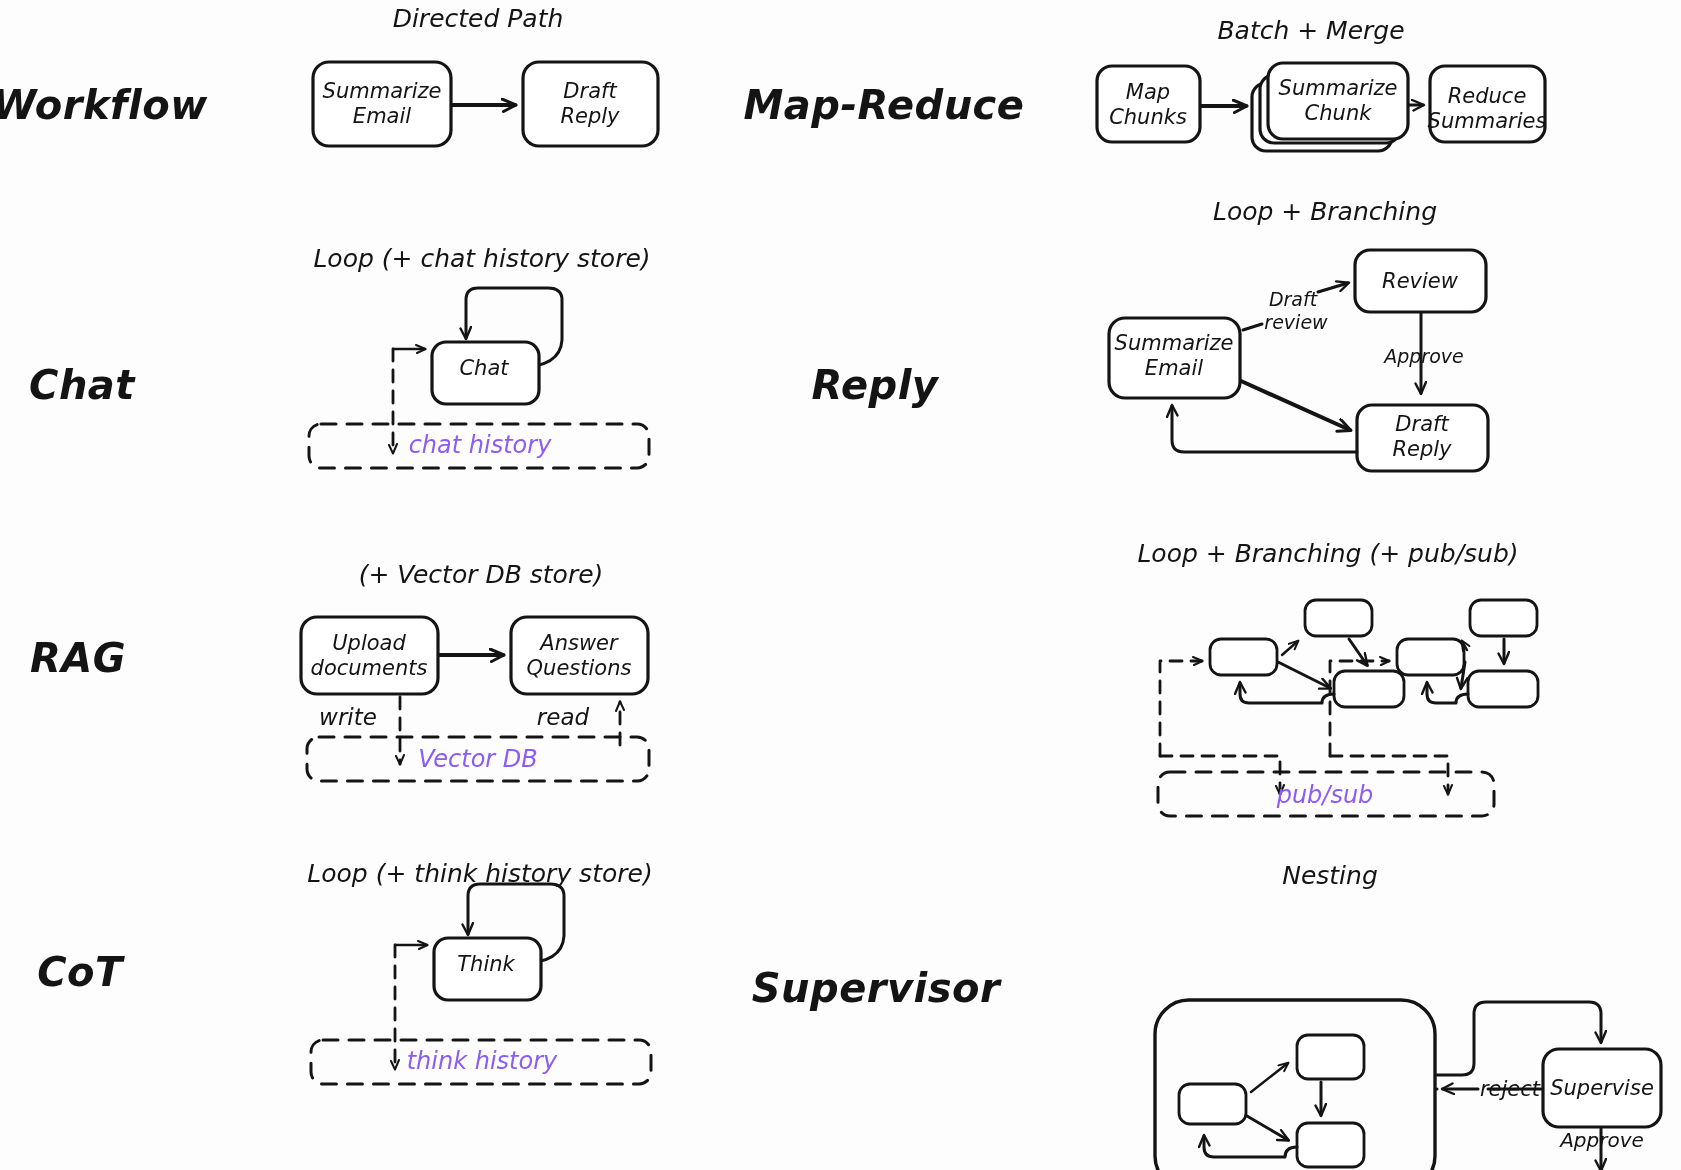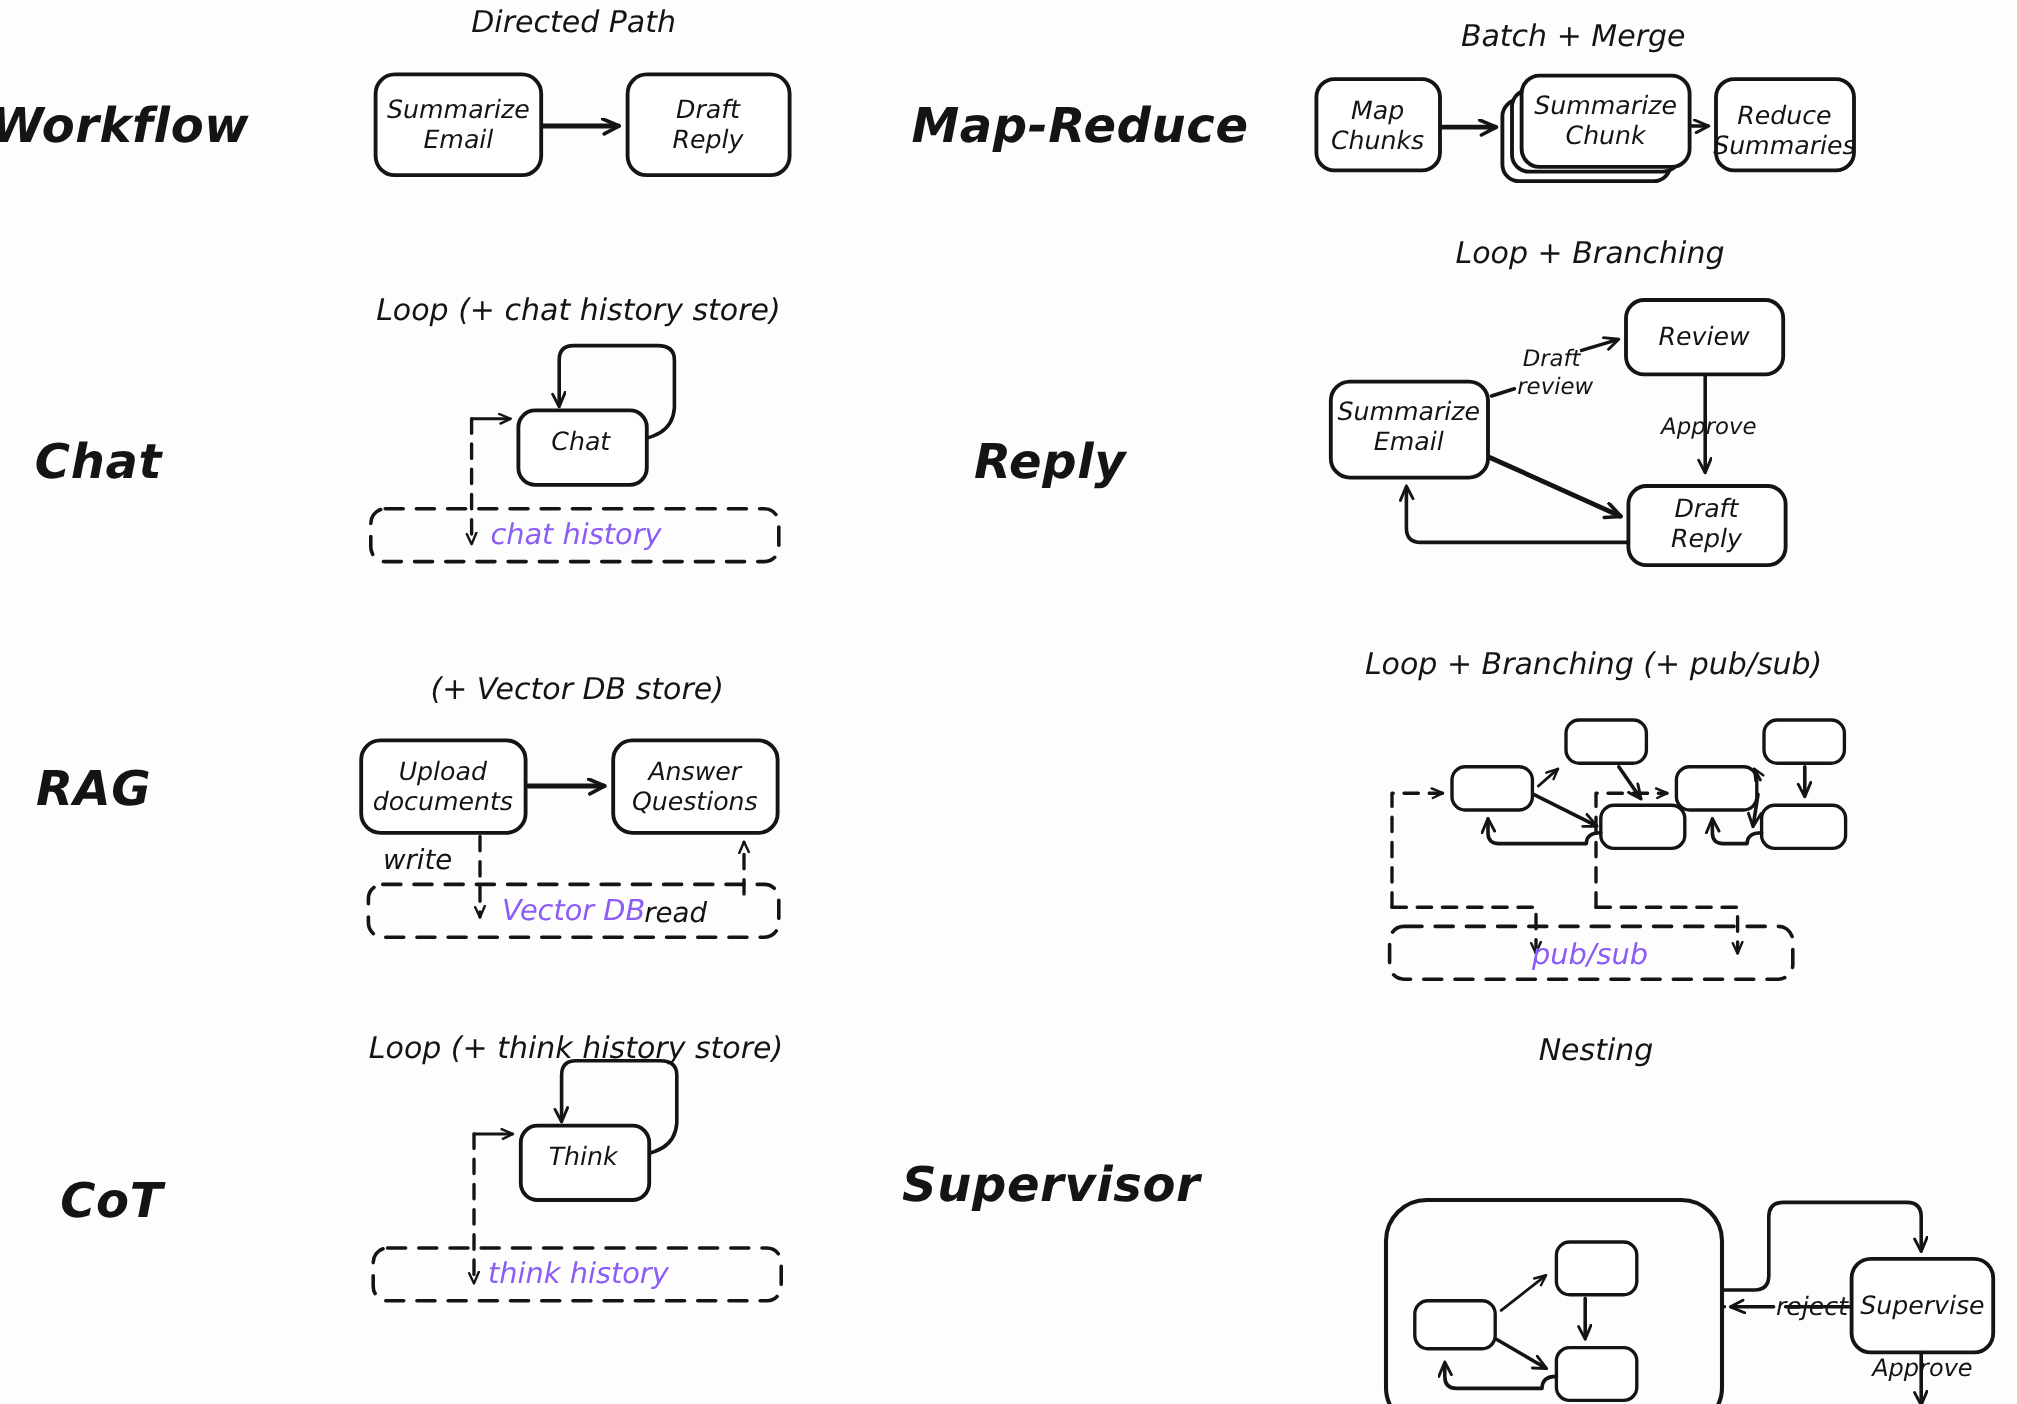--- a/index.html
+++ b/index.html
@@ -160,25 +160,25 @@
       <rect class="bx" x="1543" y="1049" width="118" height="78" rx="16"></rect>
 
       <path class="e" d="M1541 1089 L1488 1089"></path>
       <path class="e" d="M1437 1089 L1437 1089 M1478 1089 L1443 1089" marker-end="url(#ah)"></path>
 
       <path class="e" d="M1601 1128 L1601 1170" marker-end="url(#ah)"></path>
     </g>
   </svg>
 
   <div class="rowlabel" style="left:100px;top:105px;">Workflow</div>
-  <div class="rowlabel" style="left:884px;top:105px;margin-left:16px;">Map-Reduce</div>
+  <div class="rowlabel" style="left:884px;top:105px;">Map-Reduce</div>
   <div class="rowlabel" style="left:82px;top:385px;">Chat</div>
   <div class="rowlabel" style="left:875px;top:385px;">Reply</div>
   <div class="rowlabel" style="left:78px;top:658px;">RAG</div>
-  <div class="rowlabel" style="left:93px;top:972px;margin-top:29px;">CoT</div>
+  <div class="rowlabel" style="left:80px;top:972px;">CoT</div>
   <div class="rowlabel" style="left:876px;top:988px;">Supervisor</div>
 
   <div class="caption" style="left:478px;top:18px;">Directed Path</div>
   <div class="caption" style="left:1311px;top:30px;text-align:right;">Batch + Merge</div>
   <div class="caption" style="left:482px;top:258px;">Loop (+ chat history store)</div>
   <div class="caption" style="left:1325px;top:211px;">Loop + Branching</div>
   <div class="caption" style="left:481px;top:574px;">(+ Vector DB store)</div>
   <div class="caption" style="left:1328px;top:553px;">Loop + Branching (+ pub/sub)</div>
   <div class="caption" style="left:480px;top:873px;">Loop (+ think history store)</div>
   <div class="caption" style="left:1330px;top:875px;">Nesting</div>
@@ -205,21 +205,21 @@
 Reply</div>
   <div class="edgelabel" style="left:1293px;top:299px;">Draft</div>
   <div class="edgelabel" style="left:1296px;top:322px;">review</div>
   <div class="edgelabel" style="left:1424px;top:356px;">Approve</div>
 
   <div class="nodetext" style="left:369px;top:656px;">Upload
 documents</div>
   <div class="nodetext" style="left:579px;top:656px;">Answer
 Questions</div>
   <div class="edgelabel" style="left:348px;top:717px;font-size:23px;">write</div>
-  <div class="edgelabel" style="left:563px;top:717px;font-size:23px;margin-top:44px;">read</div>
+  <div class="edgelabel" style="left:563px;top:717px;font-size:23px;">read</div>
   <div class="storetext" style="left:478px;top:759px;">Vector DB</div>
 
   <div class="storetext" style="left:1325px;top:795px;">pub/sub</div>
 
   <div class="nodetext" style="left:486px;top:964px;">Think</div>
   <div class="storetext" style="left:482px;top:1061px;">think history</div>
 
   <div class="nodetext" style="left:1602px;top:1088px;">Supervise</div>
   <div class="edgelabel" style="left:1510px;top:1089px;font-size:21px;">reject</div>
   <div class="edgelabel" style="left:1602px;top:1140px;font-size:20px;">Approve</div>

